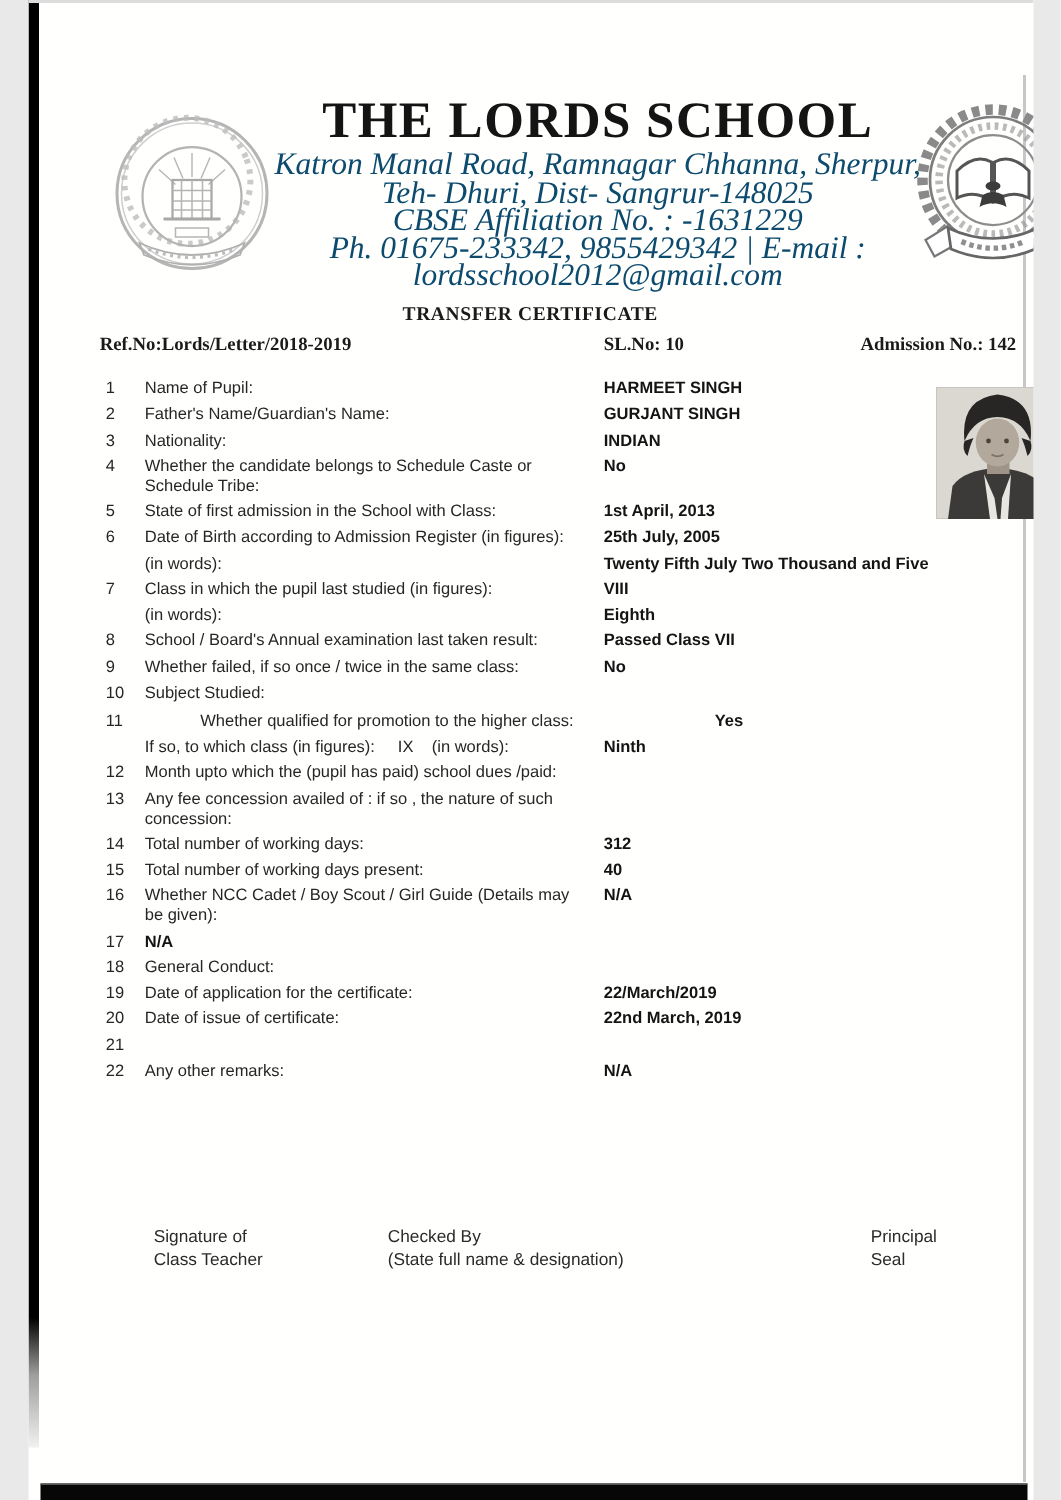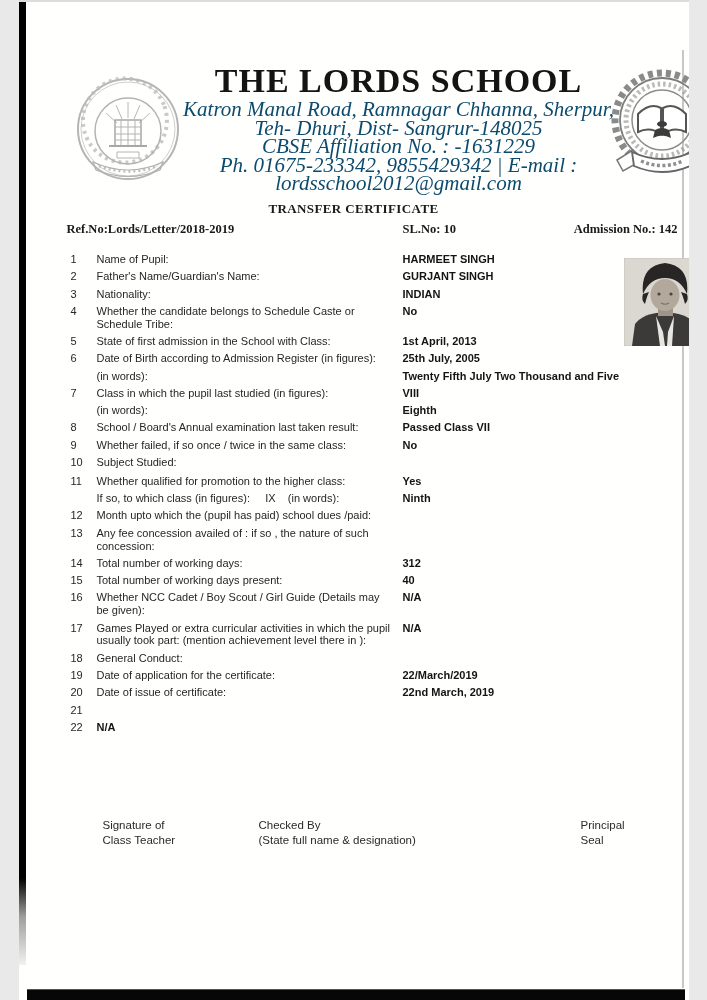--- a/index.html
+++ b/index.html
@@ -30,21 +30,21 @@
   .sl-no{position:absolute;left:384px;}
   .adm-no{position:absolute;right:39px;}
 
   
   .items{position:absolute;top:253px;left:52px;width:634px;}
   .row{display:flex;margin-bottom:4.5px;font-family:"Liberation Sans","DejaVu Sans",sans-serif;
        font-size:11px;line-height:12.8px;color:#262626;}
   .row .no{width:26px;flex:none;}
   .row .label{width:306px;flex:none;box-sizing:border-box;padding-right:10px;}
   .row .value{font-weight:bold;color:#141414;white-space:nowrap;}
-  .row.gap{margin-top:6px;}
+  .row.gap{margin-top:6px;gap:37px;}
 
   
   .photo{position:absolute;left:605px;top:258px;width:83px;height:88px;}
 
   
   .sig{position:absolute;top:818px;text-align:left;
        font-family:"Liberation Sans","DejaVu Sans",sans-serif;font-size:11.5px;line-height:14.5px;color:#2a2a2a;}
   .sig-left{left:84px;width:140px;}
   .sig-center{left:240px;width:240px;}
   .sig-right{left:562px;width:110px;}
@@ -229,21 +229,20 @@
         <span class="label">Total number of working days present:</span>
         <span class="value">40</span>
       </div>
     <div class="row">
         <span class="no">16</span>
         <span class="label">Whether NCC Cadet / Boy Scout / Girl Guide (Details may be given):</span>
         <span class="value">N/A</span>
       </div>
     <div class="row">
         <span class="no">17</span>
-        <span class="label">Games Played or extra curricular activities in which the pupil usually took part: (mention achievement level there in ):</span>
         <span class="value">N/A</span>
       </div>
     <div class="row">
         <span class="no">18</span>
         <span class="label">General Conduct:</span>
         <span class="value"></span>
       </div>
     <div class="row">
         <span class="no">19</span>
         <span class="label">Date of application for the certificate:</span>
@@ -253,20 +252,21 @@
         <span class="no">20</span>
         <span class="label">Date of issue of certificate:</span>
         <span class="value">22nd March, 2019</span>
       </div>
     <div class="row">
         <span class="no">21</span>
         <span class="value"></span>
       </div>
     <div class="row">
         <span class="no">22</span>
+        <span class="label">Any other remarks:</span>
         <span class="value">N/A</span>
       </div>
   </main>
 
   <div class="sig sig-left">
     <div>Signature of</div>
     <div>Class Teacher</div>
   </div>
   <div class="sig sig-center">
     <div>Checked By</div>

